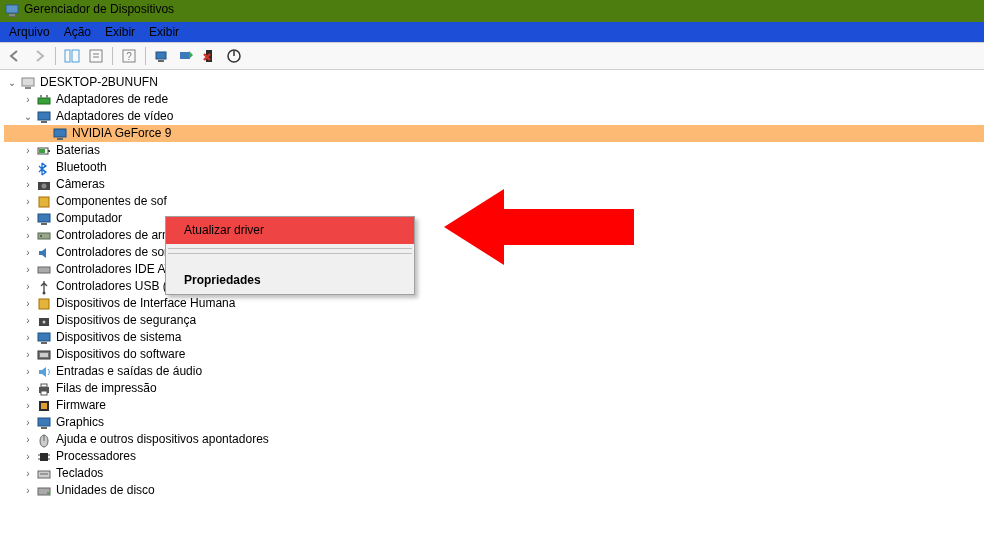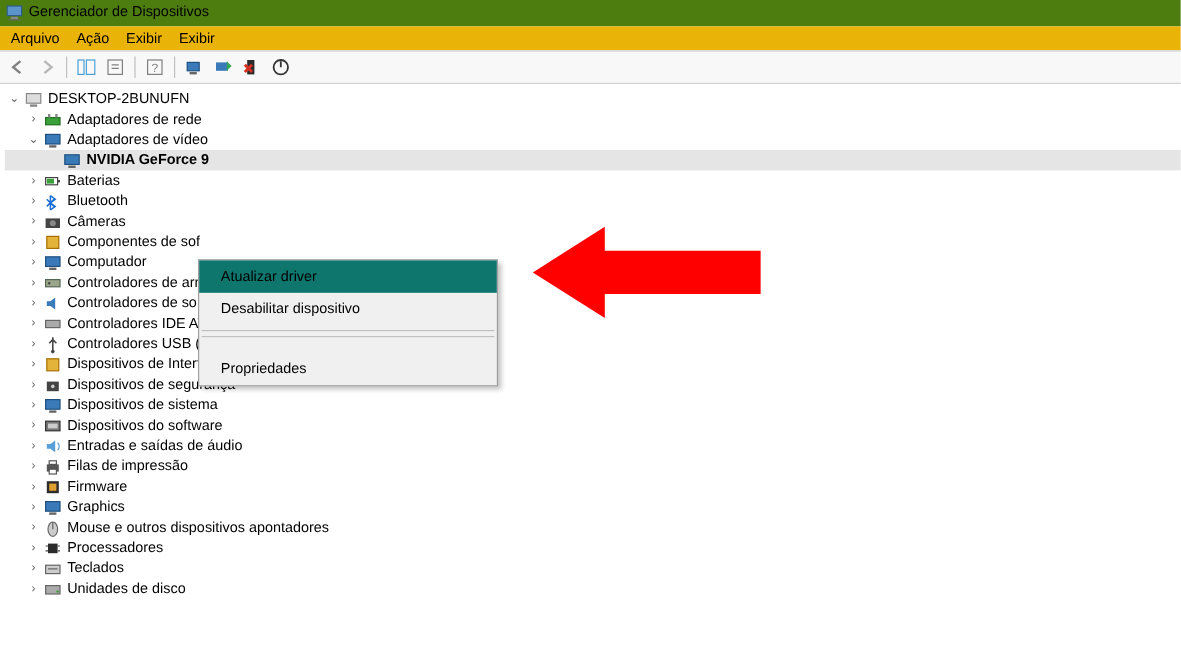--- a/index.html
+++ b/index.html
@@ -19,21 +19,21 @@
   padding: 2px 4px;
   background: #4d7c0f;
 }
 .title-icon { margin-right: 4px; }
 .title-text { font-size: 12px; }
 .menu-bar {
   display: flex;
   align-items: center;
   height: 20px;
   padding: 0 2px;
-  background: #eab308;
+  background: #1d4ed8;
 }
 .menu-item {
   padding: 2px 7px;
   font-size: 12px;
   cursor: default;
 }
 .toolbar {
   display: flex;
   align-items: center;
   height: 28px;
@@ -62,21 +62,21 @@
   line-height: 17px;
   position: relative;
 }
 .tree-row {
   display: flex;
   align-items: center;
   height: 17px;
   white-space: nowrap;
   cursor: default;
 }
-.tree-row.selected { background: #e5e5e5; font-weight: bold; }
+.tree-row.selected { background: #fdba74; }
 .expander {
   width: 16px;
   display: inline-flex;
   justify-content: center;
   align-items: center;
   font-size: 10px;
   color: #666;
   cursor: default;
 }
 .indent { display: inline-block; }
@@ -99,27 +99,27 @@
   background: #f0f0f0;
   border: 1px solid #a0a0a0;
   box-shadow: 3px 3px 4px rgba(0,0,0,0.25);
   z-index: 10;
 }
 .ctx-item {
   padding: 5px 18px;
   font-size: 12px;
   cursor: default;
 }
-.ctx-item.hover { background: #0f766e; }
+.ctx-item.hover { background: #ef4444; }
 .ctx-sep {
   height: 1px;
   background: #c0c0c0;
   margin: 4px 2px;
 }
-.ctx-bold { font-weight: normal; margin-top: 13px; }
+.ctx-bold { font-weight: bold; margin-top: 13px; }
 
 .arrow {
   position: absolute;
   left: 444px;
   top: 119px;
   z-index: 20;
 }
 
 svg { display: block; }
 </style>
@@ -456,21 +456,21 @@
 
   <div class="tree-row">
     <span class="indent" style="width:16px"></span>
     <span class="expander">›</span>
     <span class="node-icon">
         <svg width="16" height="16">
           <ellipse cx="8" cy="9" rx="4" ry="6" fill="#ccc" stroke="#666"></ellipse>
           <line x1="8" y1="3" x2="8" y2="9" stroke="#666"></line>
         </svg>
       </span>
-    <span class="node-label">Mouse e outros dispositivos apontadores</span>
+    <span class="node-label">Ajuda e outros dispositivos apontadores</span>
   </div>
 
   <div class="tree-row">
     <span class="indent" style="width:16px"></span>
     <span class="expander">›</span>
     <span class="node-icon">
         <svg width="16" height="16">
           <rect x="4" y="4" width="8" height="8" fill="#2b2b2b"></rect>
           <line x1="2" y1="6" x2="4" y2="6" stroke="#444"></line>
           <line x1="2" y1="10" x2="4" y2="10" stroke="#444"></line>
@@ -500,21 +500,20 @@
         <svg width="16" height="16">
           <rect x="2" y="5" width="12" height="7" fill="#aaa" stroke="#666"></rect>
           <circle cx="12" cy="10" r="1" fill="#3aa03a"></circle>
         </svg>
       </span>
     <span class="node-label">Unidades de disco</span>
   </div>
 
   <div class="ctx-menu">
     <div class="ctx-item hover">Atualizar driver</div>
-    <div class="ctx-item">Desabilitar dispositivo</div>
     <div class="ctx-sep"></div>
     <div class="ctx-sep"></div>
     <div class="ctx-item ctx-bold">Propriedades</div>
   </div>
 
   <div class="arrow">
     <svg width="190" height="76">
       <polygon points="0,38 60,0 60,20 190,20 190,56 60,56 60,76" fill="#ff0000"></polygon>
     </svg>
   </div>

